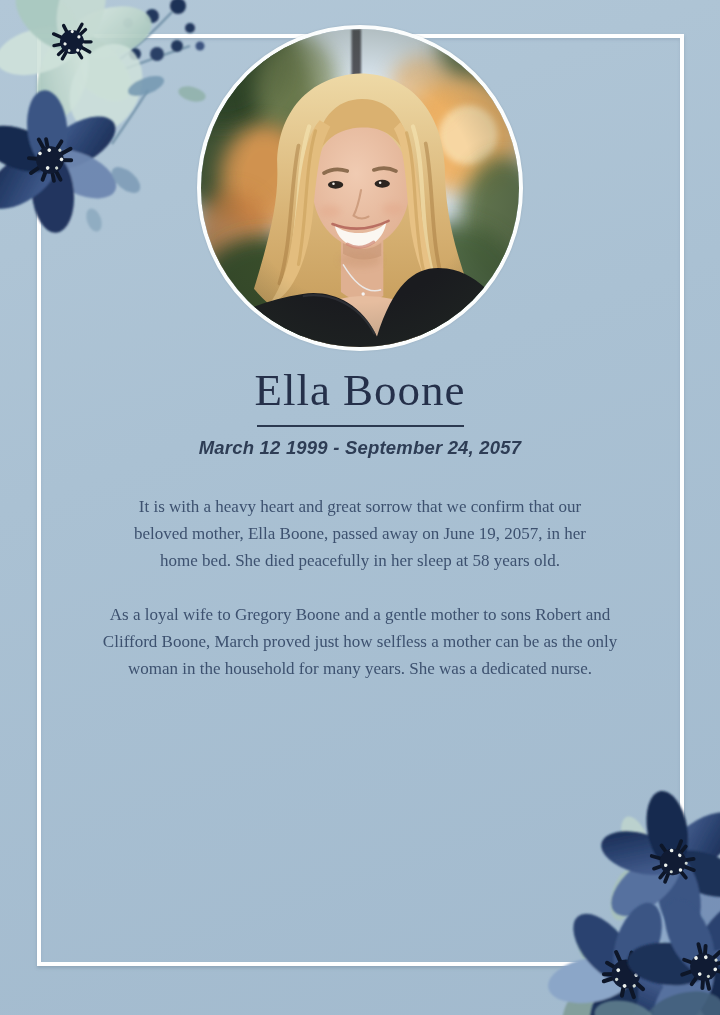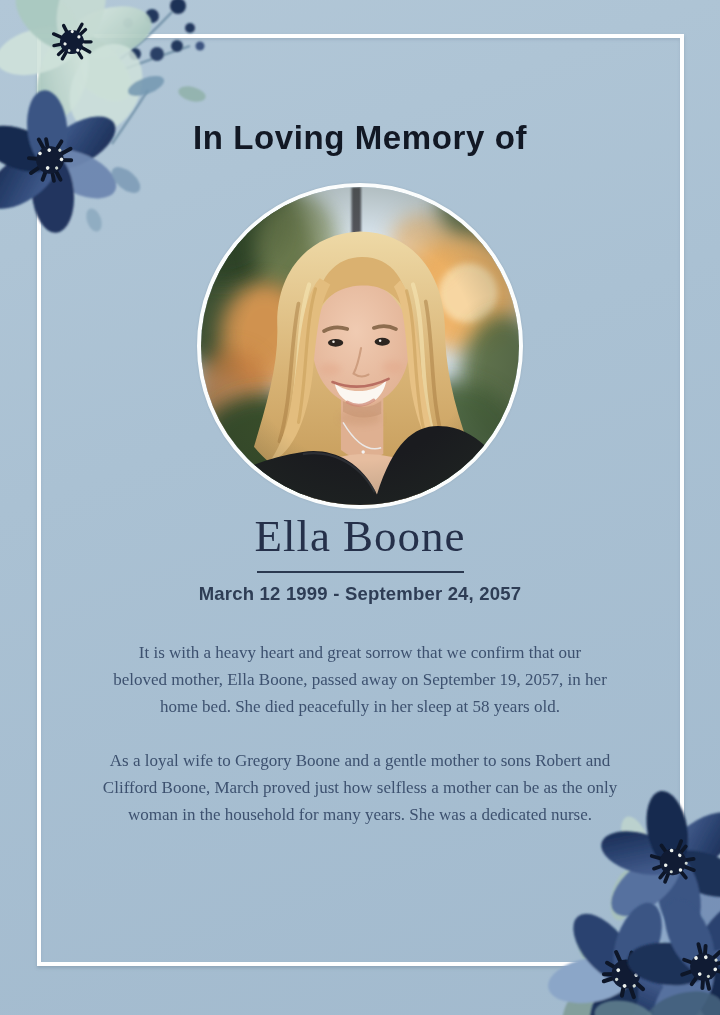--- a/index.html
+++ b/index.html
@@ -21,43 +21,42 @@
     margin-top:118px;font-size:33px;font-weight:bold;letter-spacing:.6px;
     color:#121824;line-height:40px;
   }
   .photo-ring{
     margin-top:25px;width:318px;height:318px;border-radius:50%;
     border:4px solid #fbfdfd;overflow:hidden;flex:0 0 auto;
     box-shadow:0 0 2px rgba(120,140,155,.4);
   }
   .photo-ring svg{display:block;width:100%;height:100%;}
   .name{
-    font-family:"Liberation Serif",serif;font-size:45px;
+    margin-top:12px;font-family:"Liberation Serif",serif;font-size:45px;
     color:#25304a;line-height:54px;letter-spacing:1px;
   }
   .name-rule{width:207px;height:2px;background:#2b3950;margin-top:8px;}
   .dates{
-    margin-top:8px;font-size:18.5px;font-weight:bold;letter-spacing:.2px;color:#2e3d55;line-height:26px;
+    margin-top:8px;font-size:18.5px;font-weight:bold;letter-spacing:.2px;color:#2e3d55;line-height:26px;font-style:italic;
   }
   .obituary{margin-top:32px;width:600px;}
   .obituary p{
     margin:0 0 27px 0;font-family:"Liberation Serif",serif;font-size:17px;
     line-height:27px;color:#3d516f;white-space:pre-line;
   }
   .floral{position:absolute;z-index:3;pointer-events:none;}
   .floral.tl{left:-6px;top:-6px;}
   .floral.br{right:-6px;bottom:-6px;}
 </style>
 </head>
 <body>
 
 <div class="frame"></div>
 
 <div class="content">
-  <div class="title">In Loving Memory of</div>
 
   <div class="photo-ring">
 
     <svg viewBox="0 0 300 300">
       <defs>
         <filter id="b8" x="-60%" y="-60%" width="220%" height="220%">
             <feGaussianBlur stdDeviation="9"></feGaussianBlur>
           </filter>
         <filter id="b3" x="-60%" y="-60%" width="220%" height="220%">
             <feGaussianBlur stdDeviation="3"></feGaussianBlur>
@@ -136,21 +135,21 @@
       <rect width="300" height="300" fill="url(#gVig)"></rect>
     </svg>
   </div>
 
   <div class="name">Ella Boone</div>
   <div class="name-rule"></div>
   <div class="dates">March 12 1999 - September 24, 2057</div>
 
   <div class="obituary">
     <p>It is with a heavy heart and great sorrow that we confirm that our
-beloved mother, Ella Boone, passed away on September 19, 2057, in her
+beloved mother, Ella Boone, passed away on June 19, 2057, in her
 home bed. She died peacefully in her sleep at 58 years old.</p>
     <p>As a loyal wife to Gregory Boone and a gentle mother to sons Robert and
 Clifford Boone, March proved just how selfless a mother can be as the only
 woman in the household for many years. She was a dedicated nurse.</p>
   </div>
 </div>
 
 <svg class="floral tl" width="272" height="252" viewBox="0 0 272 252">
   <defs>
     <filter id="soft" x="-40%" y="-40%" width="180%" height="180%">

